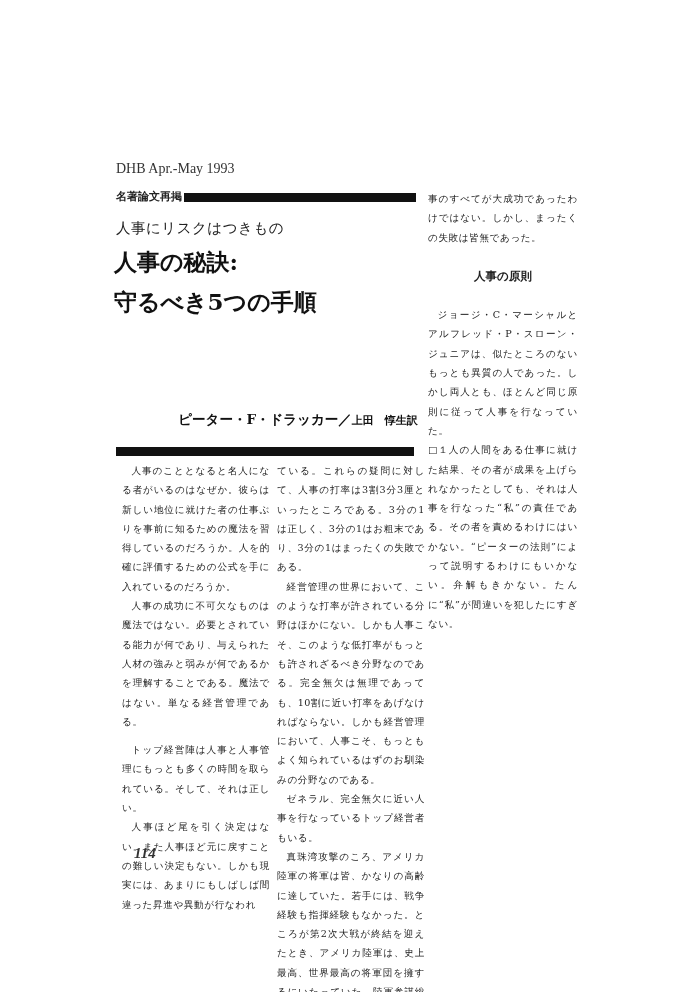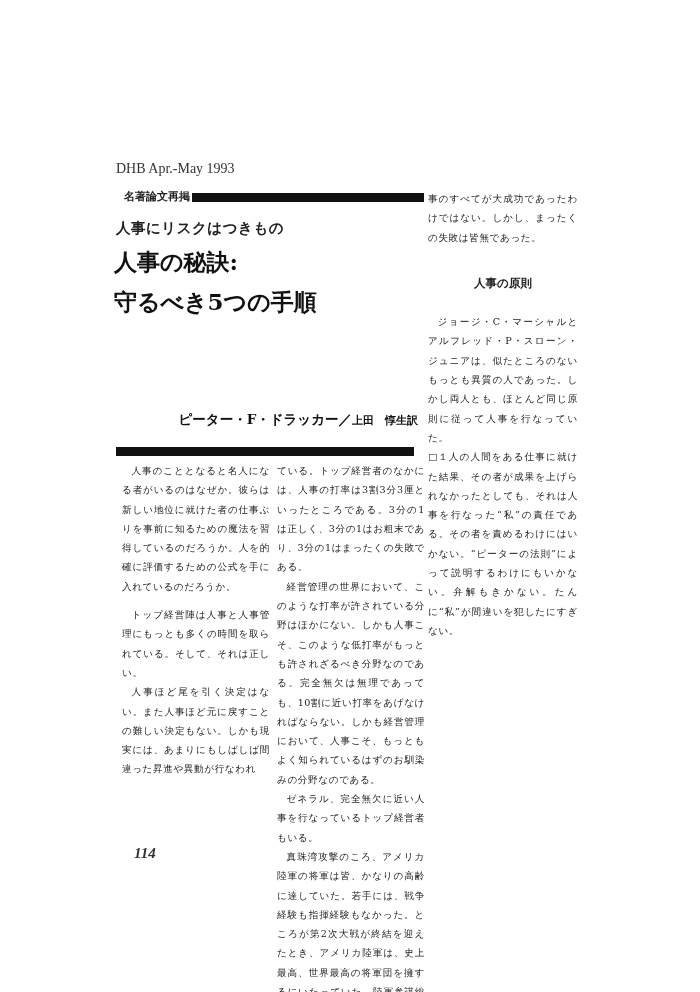--- a/index.html
+++ b/index.html
@@ -4,55 +4,55 @@
 <style>
   html, body { margin: 0; padding: 0; background: #ffffff; }
   body {
     width: 700px; height: 992px; position: relative; overflow: hidden;
     font-family: "DejaVu Serif", "Liberation Serif", serif; color: #1a1a1a;
   }
   .journal {
     position: absolute; left: 116px; top: 161px;
     font-family: "Liberation Serif", serif; font-size: 14px; color: #333;
   }
-  .section-row { position: absolute; left: 124px; top: 190px; width: 300px; height: 14px; text-align: center; }
+  .section-row { position: absolute; left: 116px; top: 190px; width: 300px; height: 14px; text-align: center; }
   .section-label {
     position: absolute; left: 0; top: 0;
     font-family: "DejaVu Sans", sans-serif; font-size: 11px; font-weight: bold; color: #222;
     line-height: 14px;
   }
   .section-bar { position: absolute; left: 68px; top: 3px; width: 232px; height: 9px; background: #111; }
   .subtitle {
     position: absolute; left: 116px; top: 219px;
-    font-family: "DejaVu Serif", serif; font-size: 14.5px; color: #222; letter-spacing: 0.5px; font-weight: bold;
+    font-family: "DejaVu Serif", serif; font-size: 14.5px; color: #222; letter-spacing: 0.5px;
   }
   .title {
     position: absolute; left: 114px; top: 242px;
     font-family: "DejaVu Serif", serif; font-weight: bold; font-size: 23px; line-height: 40px; color: #111;
   }
   .title div { white-space: nowrap; }
   .byline {
-    position: absolute; left: 178px; top: 411px; width: 240px; text-align: right;
+    position: absolute; left: 178px; top: 411px; width: 240px; text-align: center;
     font-family: "DejaVu Serif", serif; font-weight: bold; font-size: 13.5px; color: #111; white-space: nowrap;
   }
   .byline .translator { font-family: "DejaVu Sans", sans-serif; font-size: 11px; }
   .main-bar { position: absolute; left: 116px; top: 447px; width: 298px; height: 9px; background: #111; }
   .col {
     position: absolute; font-family: "DejaVu Serif", serif; font-size: 9.6px;
     line-height: 19.3px; color: #222; text-align: justify; letter-spacing: 0.6px;
   }
   .col p { margin: 0; text-indent: 1em; }
   .col p.noindent { text-indent: 0; }
   .col p.gap { margin-top: 9px; }
   .col-left { left: 122px; top: 461px; width: 148px; }
   .col-mid { left: 277px; top: 461px; width: 148px; }
   .col-right { left: 428px; top: 189px; width: 150px; }
   .col-right .heading {
     text-align: center; font-family: "DejaVu Sans", sans-serif; font-weight: bold;
-    font-size: 11.5px; margin: 27px 0 19px 0; text-indent: 0; letter-spacing: 0;
+    font-size: 11.5px; margin: 20px 0 19px 0; text-indent: 0; letter-spacing: 0;
   }
   .page-number {
     position: absolute; left: 134px; top: 845px;
     font-family: "Liberation Serif", serif; font-style: italic; font-weight: bold; font-size: 15px; color: #333;
   }
 </style>
 </head>
 <body>
 
 <div class="journal">DHB Apr.-May 1993</div>
@@ -70,26 +70,27 @@
 </div>
 
 <div class="byline">
   <span>ピーター・F・ドラッカー／</span><span class="translator">上田　惇生訳</span>
 </div>
 
 <div class="main-bar"></div>
 
 <div class="col col-left">
   <p>人事のこととなると名人になる者がいるのはなぜか。彼らは新しい地位に就けた者の仕事ぶりを事前に知るための魔法を習得しているのだろうか。人を的確に評価するための公式を手に入れているのだろうか。</p>
+  <p>人事の成功に不可欠なものは魔法ではない。必要とされている能力が何であり、与えられた人材の強みと弱みが何であるかを理解することである。魔法ではない。単なる経営管理である。</p>
   <p class="gap">トップ経営陣は人事と人事管理にもっとも多くの時間を取られている。そして、それは正しい。</p>
   <p>人事ほど尾を引く決定はない。また人事ほど元に戻すことの難しい決定もない。しかも現実には、あまりにもしばしば間違った昇進や異動が行なわれ</p>
 </div>
 
 <div class="col col-mid">
-  <p class="noindent">ている。トップ経営者のなかには、人事の打率は3割3分3厘といったところである。3分の1は正しく、3分の1はお粗末であり、3分の1はまったくの失敗である。</p>
+  <p class="noindent">ている。これらの疑問に対して、人事の打率は3割3分3厘といったところである。3分の1は正しく、3分の1はお粗末であり、3分の1はまったくの失敗である。</p>
   <p>経営管理の世界において、このような打率が許されている分野はほかにない。しかも人事こそ、このような低打率がもっとも許されざるべき分野なのである。完全無欠は無理であっても、10割に近い打率をあげなければならない。しかも経営管理において、人事こそ、もっともよく知られているはずのお馴染みの分野なのである。</p>
   <p>ゼネラル、完全無欠に近い人事を行なっているトップ経営者もいる。</p>
   <p>真珠湾攻撃のころ、アメリカ陸軍の将軍は皆、かなりの高齢に達していた。若手には、戦争経験も指揮経験もなかった。ところが第2次大戦が終結を迎えたとき、アメリカ陸軍は、史上最高、世界最高の将軍団を擁するにいたっていた。陸軍参謀総長のジョージ・C・マーシャルが、自ら1人1人の人事を行なった結果である。もちろん将軍人</p>
 </div>
 
 <div class="col col-right">
   <p class="noindent">事のすべてが大成功であったわけではない。しかし、まったくの失敗は皆無であった。</p>
   <p class="heading">人事の原則</p>
   <p>ジョージ・C・マーシャルとアルフレッド・P・スローン・ジュニアは、似たところのないもっとも異質の人であった。しかし両人とも、ほとんど同じ原則に従って人事を行なっていた。</p>
   <p class="noindent">□１人の人間をある仕事に就けた結果、その者が成果を上げられなかったとしても、それは人事を行なった“私”の責任である。その者を責めるわけにはいかない。“ピーターの法則”によって説明するわけにもいかない。弁解もきかない。たんに“私”が間違いを犯したにすぎない。</p>

